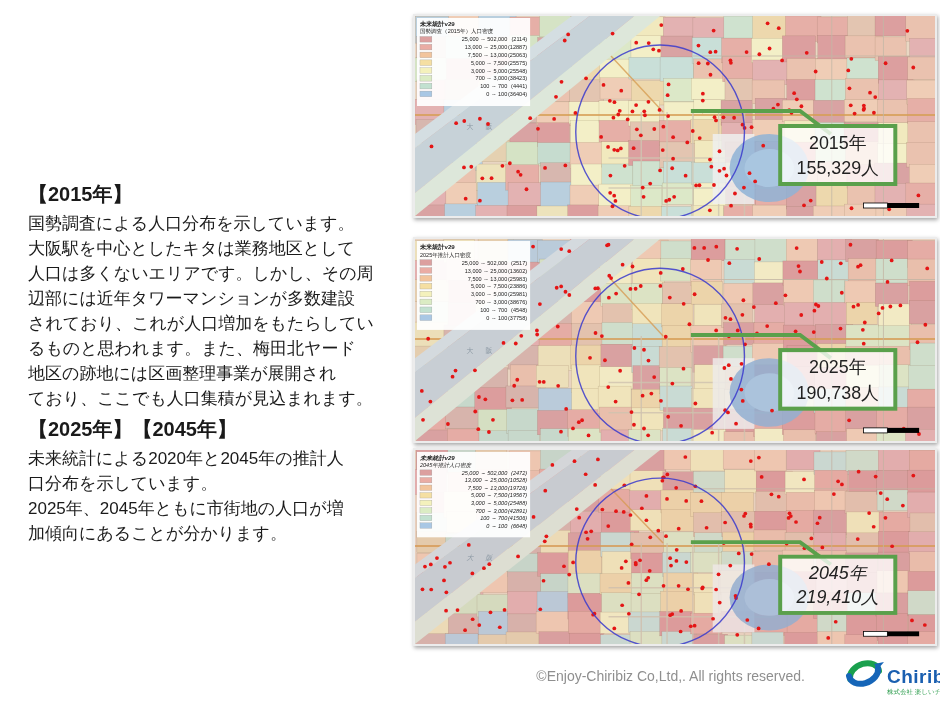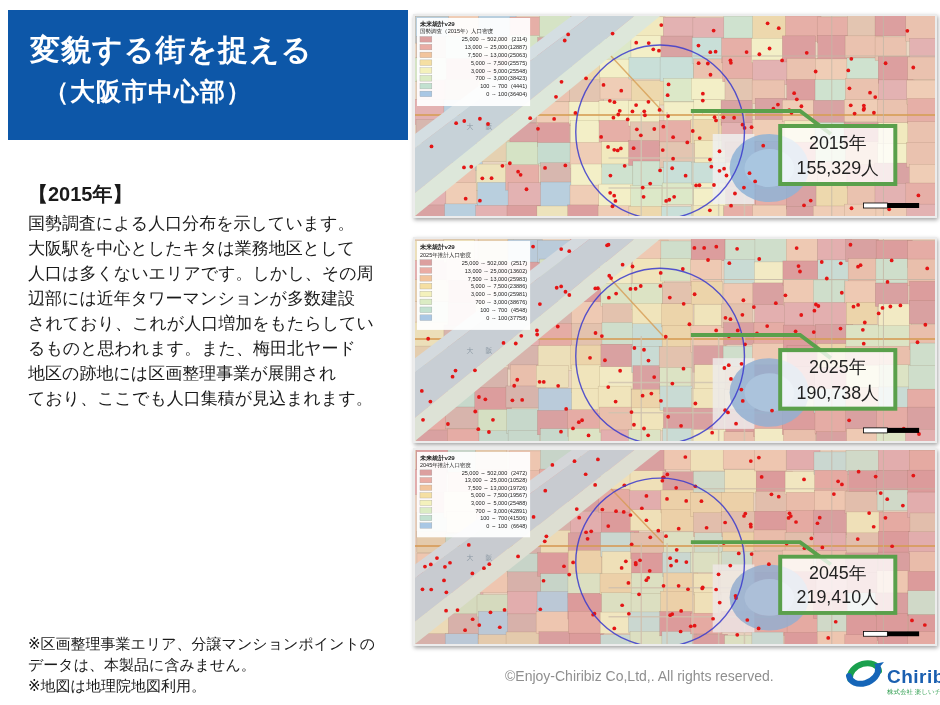--- a/index.html
+++ b/index.html
@@ -15,54 +15,54 @@
   .sec .bd{font-size:17px;line-height:25px;white-space:pre-line;margin:0;}
   .sec1{top:165px;}
   .sec2{top:400px;}
   .notes{position:absolute;left:28px;top:633px;width:400px;font-size:15px;line-height:21px;white-space:pre-line;}
   
   .mapfig{position:absolute;left:413px;width:524px;margin:0;background:#a16207;
           border:2px solid #ececec;box-shadow:1px 2px 4px rgba(0,0,0,.35);box-sizing:border-box;text-align:center;}
   .mapfig svg{display:block;width:100%;height:100%;}
   .map0{top:14px;height:204px;}
   .map1{top:237px;height:206px;}
-  .map2{top:448px;height:198px;}
+  .map2{top:448px;height:198px;font-style:italic;}
   
-  .copyright{position:absolute;left:505px;top:668px;width:300px;font-size:14px;color:#8f8f8f;text-align:left;}
+  .copyright{position:absolute;left:505px;top:668px;width:300px;font-size:14px;color:#8f8f8f;text-align:right;}
   .logo{position:absolute;left:840px;top:648px;width:98px;height:52px;}
   .logo .mark{position:absolute;left:0;top:0;width:48px;height:50px;}
   .logo .name{position:absolute;left:47px;top:18px;font-size:19px;font-weight:bold;color:#1a5fb0;letter-spacing:.5px;}
   .logo .tag{position:absolute;left:47px;top:40px;font-size:6.5px;color:#2f9e4f;white-space:nowrap;}
 </style>
 </head>
 <body>
 
 <div class="slide">
 
-  <div class="banner">
-    <div class="t1">変貌する街を捉える</div>
-    <div class="t2">（大阪市中心部）</div>
-  </div>
 
   <div class="sec sec1">
     <p class="hd">【2015年】</p>
     <p class="bd">国勢調査による人口分布を示しています。
 大阪駅を中心としたキタは業務地区として
 人口は多くないエリアです。しかし、その周
 辺部には近年タワーマンションが多数建設
 されており、これが人口増加をもたらしてい
 るものと思われます。また、梅田北ヤード
 地区の跡地には区画整理事業が展開され
 ており、ここでも人口集積が見込まれます。</p>
   </div>
 
+  <div class="sec sec2">
+    <p class="hd">【2025年】【2045年】</p>
+    <p class="bd">未来統計による2020年と2045年の推計人
+口分布を示しています。
+2025年、2045年ともに市街地の人口が増
+加傾向にあることが分かります。</p>
+  </div>
 
-  <div class="notes">※区画整理事業エリア、分譲マンションポイントの
-データは、本製品に含みません。
-※地図は地理院地図利用。</div>
 
   <figure class="mapfig map0">
     <svg id="mapsvg0" viewBox="0 0 524 200" preserveAspectRatio="none">
         <rect x="0" y="0" width="524" height="200" fill="#e9d7c3"></rect>
         <rect x="0.4823352671228349" y="0.3340507550165057" width="34.920673868386075" height="26.77988937450573" fill="#b9cfde" stroke="rgba(120,95,70,.35)" stroke-width="0.4"></rect>
         <rect x="1.6034861474763602" y="20.76879904884845" width="32.70696370815858" height="21.159366299863905" fill="#d7b7af" stroke="rgba(120,95,70,.35)" stroke-width="0.4"></rect>
         <rect x="-1.760546269826591" y="41.876526314765215" width="35.07980845309794" height="23.709719118196517" fill="#d5e3c5" stroke="rgba(120,95,70,.35)" stroke-width="0.4"></rect>
         <rect x="1.9466959820128977" y="63.939782187342644" width="36.329337913077325" height="23.961801571771502" fill="#e6afa7" stroke="rgba(120,95,70,.35)" stroke-width="0.4"></rect>
         <rect x="-0.07893703691661358" y="83.30085954722017" width="32.81697708857246" height="25.074536972679198" fill="#e3b2b2" stroke="rgba(120,95,70,.35)" stroke-width="0.4"></rect>
         <rect x="0.9991936753503978" y="103.67088890820742" width="32.50205171178095" height="24.252714555244893" fill="#d7b7af" stroke="rgba(120,95,70,.35)" stroke-width="0.4"></rect>

